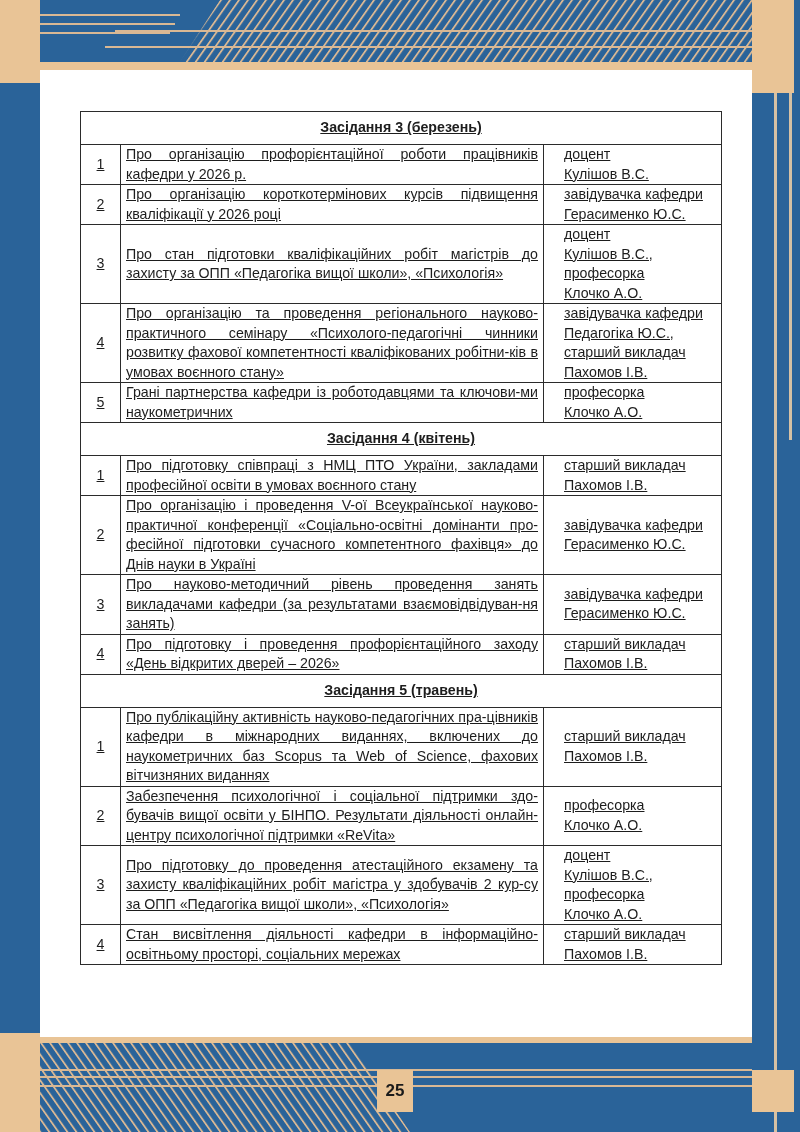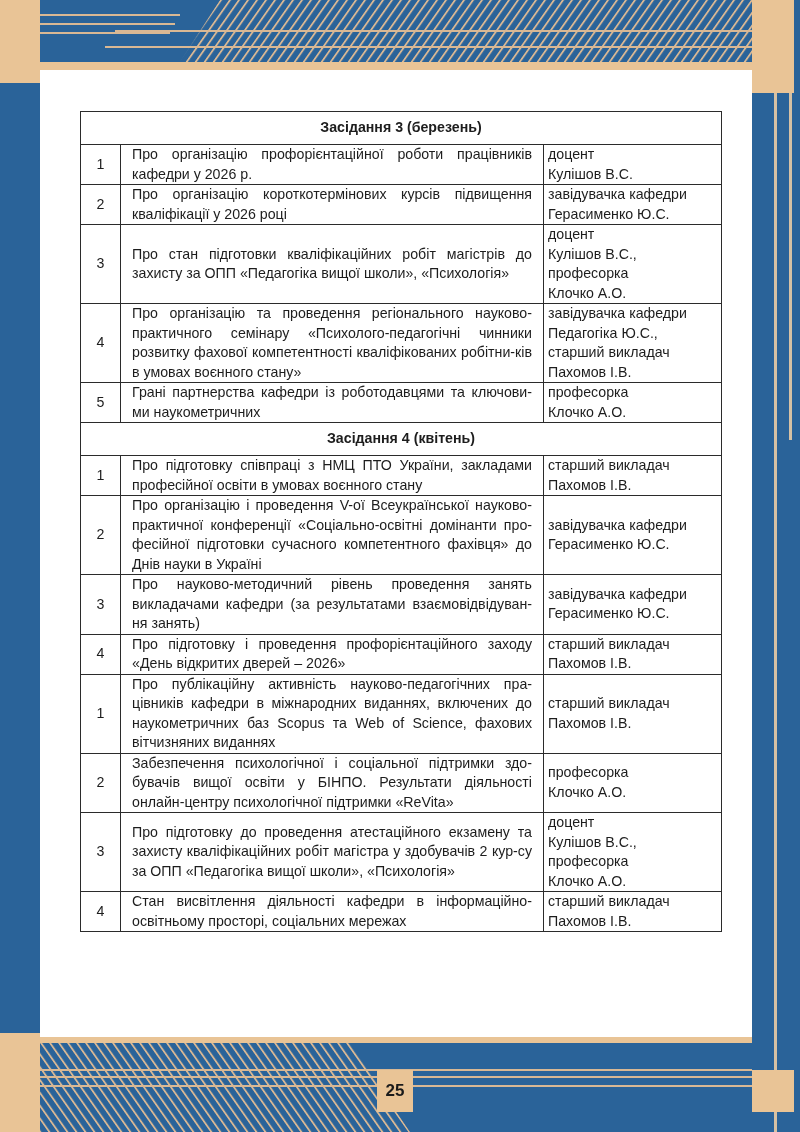--- a/index.html
+++ b/index.html
@@ -30,29 +30,29 @@
     display: flex; align-items: center; justify-content: center;
     font-weight: bold; font-size: 17px; color: #1a1a1a;
   }
 
   
   #schedule-table {
     position: absolute; left: 80px; top: 111px; width: 641px;
     border-collapse: collapse; table-layout: fixed;
     font-size: 14.2px; color: #1d1d1d; line-height: 19.5px;
   }
-  #schedule-table td { border: 1.6px solid #2b2b2b; vertical-align: middle; padding: 0 11px; }
+  #schedule-table td { border: 1.6px solid #2b2b2b; vertical-align: middle; padding: 0 5px; text-decoration: underline; }
   #schedule-table col.c-num { width: 40px; }
   #schedule-table col.c-topic { width: 423px; }
   #schedule-table col.c-resp { width: 178px; }
   td.num { text-align: center; }
   td.topic { text-align: justify; text-align-last: left; }
   td.resp { text-align: left; padding-left: 4px !important; white-space: nowrap; }
   td.sec-title { text-align: center; font-weight: bold; height: 32px; }
-  .resp-line { display: block; }
+  .resp-line { display: block; margin-left: 16px; }
 </style>
 </head>
 <body>
 
 <div class="deco" id="left-block-top"></div>
 <div class="deco" id="top-band">
   <svg id="top-hatch" viewBox="0 0 712 62" preserveAspectRatio="none">
     <defs>
       <pattern id="diag-top" width="9" height="62" patternUnits="userSpaceOnUse" patternTransform="skewX(-35)">
         <rect x="0" y="0" width="2.2" height="62" fill="#d9b894"></rect>
@@ -160,20 +160,23 @@
       </tr>
       <tr>
         <td class="num">4</td>
         <td class="topic">Про підготовку і проведення профорієнтаційного заходу «День відкритих дверей – 2026»</td>
         <td class="resp">
           <span class="resp-line">старший викладач</span>
           <span class="resp-line">Пахомов І.В.</span>
         </td>
       </tr>
       <tr>
+        <td colspan="3" class="sec-title">Засідання 5 (травень)</td>
+      </tr>
+      <tr>
         <td class="num">1</td>
         <td class="topic">Про публікаційну активність науково-педагогічних пра-цівників кафедри в міжнародних виданнях, включених до наукометричних баз Scopus та Web of Science, фахових вітчизняних виданнях</td>
         <td class="resp">
           <span class="resp-line">старший викладач</span>
           <span class="resp-line">Пахомов І.В.</span>
         </td>
       </tr>
       <tr>
         <td class="num">2</td>
         <td class="topic">Забезпечення психологічної і соціальної підтримки здо-бувачів вищої освіти у БІНПО. Результати діяльності онлайн-центру психологічної підтримки «ReVita»</td>

